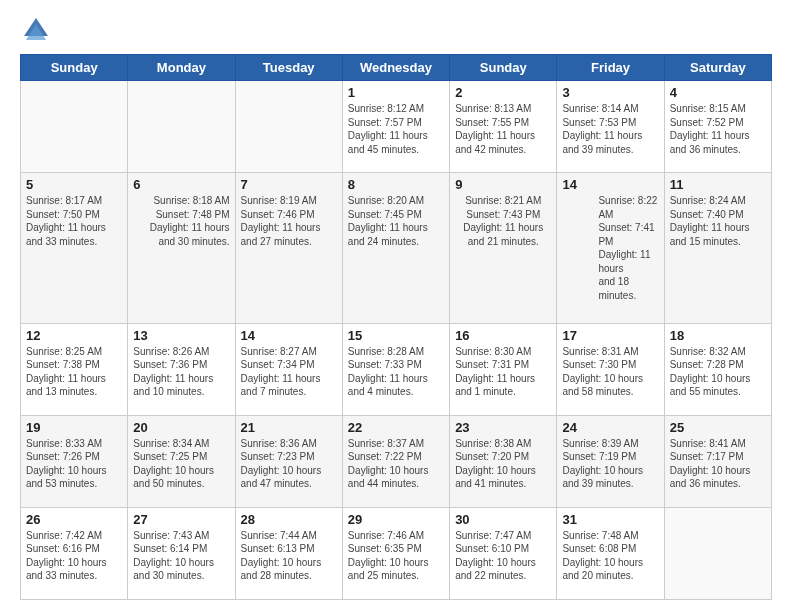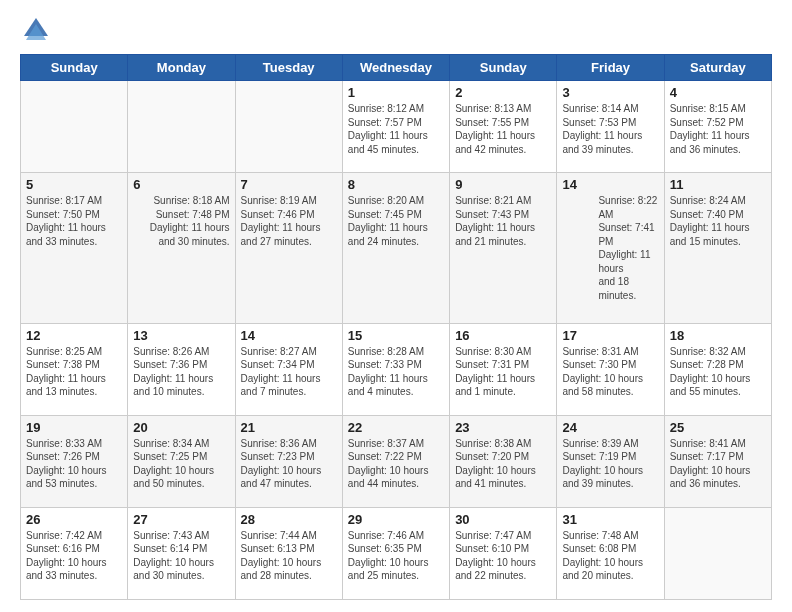--- a/index.html
+++ b/index.html
@@ -187,21 +187,21 @@
           </td>
           <td>
             <div class="day-number">8</div>
             <div class="day-info" style="white-space: pre-line;">Sunrise: 8:20 AM
 Sunset: 7:45 PM
 Daylight: 11 hours
 and 24 minutes.</div>
           </td>
           <td>
             <div class="day-number">9</div>
-            <div class="day-info" style="white-space: pre-line;">Sunrise: 8:21 AM
+            <div class="day-info" style="white-space: pre-line; text-align: center;">Sunrise: 8:21 AM
 Sunset: 7:43 PM
 Daylight: 11 hours
 and 21 minutes.</div>
           </td>
           <td>
             <div class="day-number">14</div>
             <div class="day-info" style="white-space: pre-line; margin-left: 36px;">Sunrise: 8:22 AM
 Sunset: 7:41 PM
 Daylight: 11 hours
 and 18 minutes.</div>

